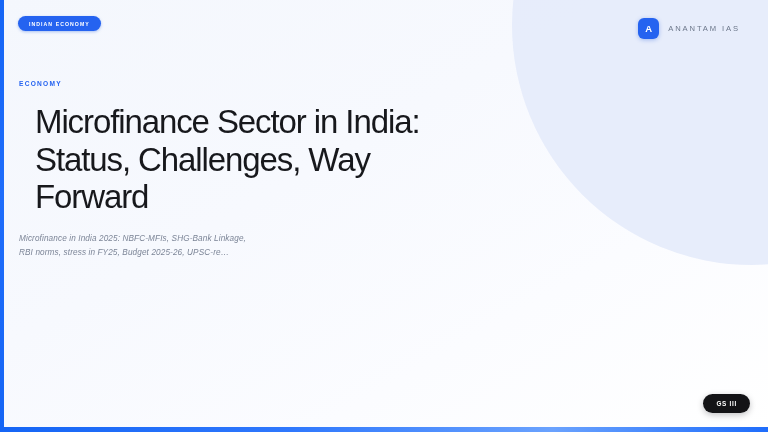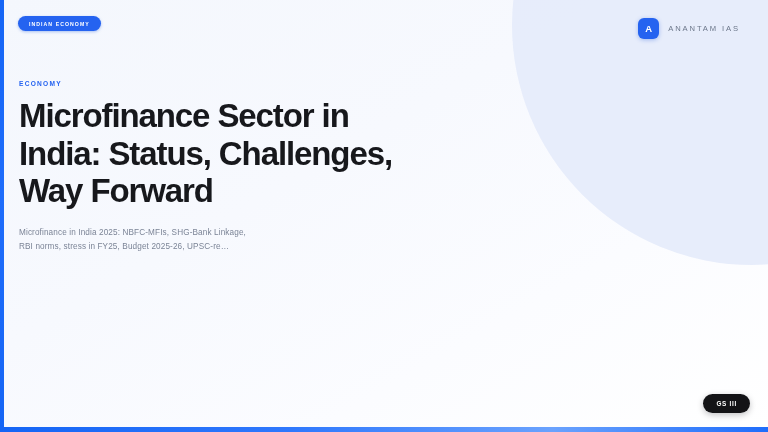--- a/index.html
+++ b/index.html
@@ -122,36 +122,37 @@
   #eyebrow {
     font-size: 6.6px;
     letter-spacing: 1.25px;
     font-weight: 700;
     color: #2563f0;
     text-transform: uppercase;
     margin: 0 0 10px 0;
   }
 
   #headline {
-    margin: 0;
+    margin: 16px;
     font-size: 33px;
     line-height: 1.14;
     letter-spacing: -1.1px;
-    font-weight: 700;
+    font-weight: 400;
     color: #17181c;
     max-width: 400px;
   }
 
   #summary {
     margin: 16px 0 0 0;
     font-size: 8.2px;
     line-height: 1.68;
     letter-spacing: 0.12px;
     color: #7b8496;
     max-width: 232px;
+    font-style: italic;
   }
 
   
   #paper-chip {
     position: absolute;
     right: 18px;
     bottom: 19px;
     height: 19px;
     padding: 0 13px;
     display: flex;

